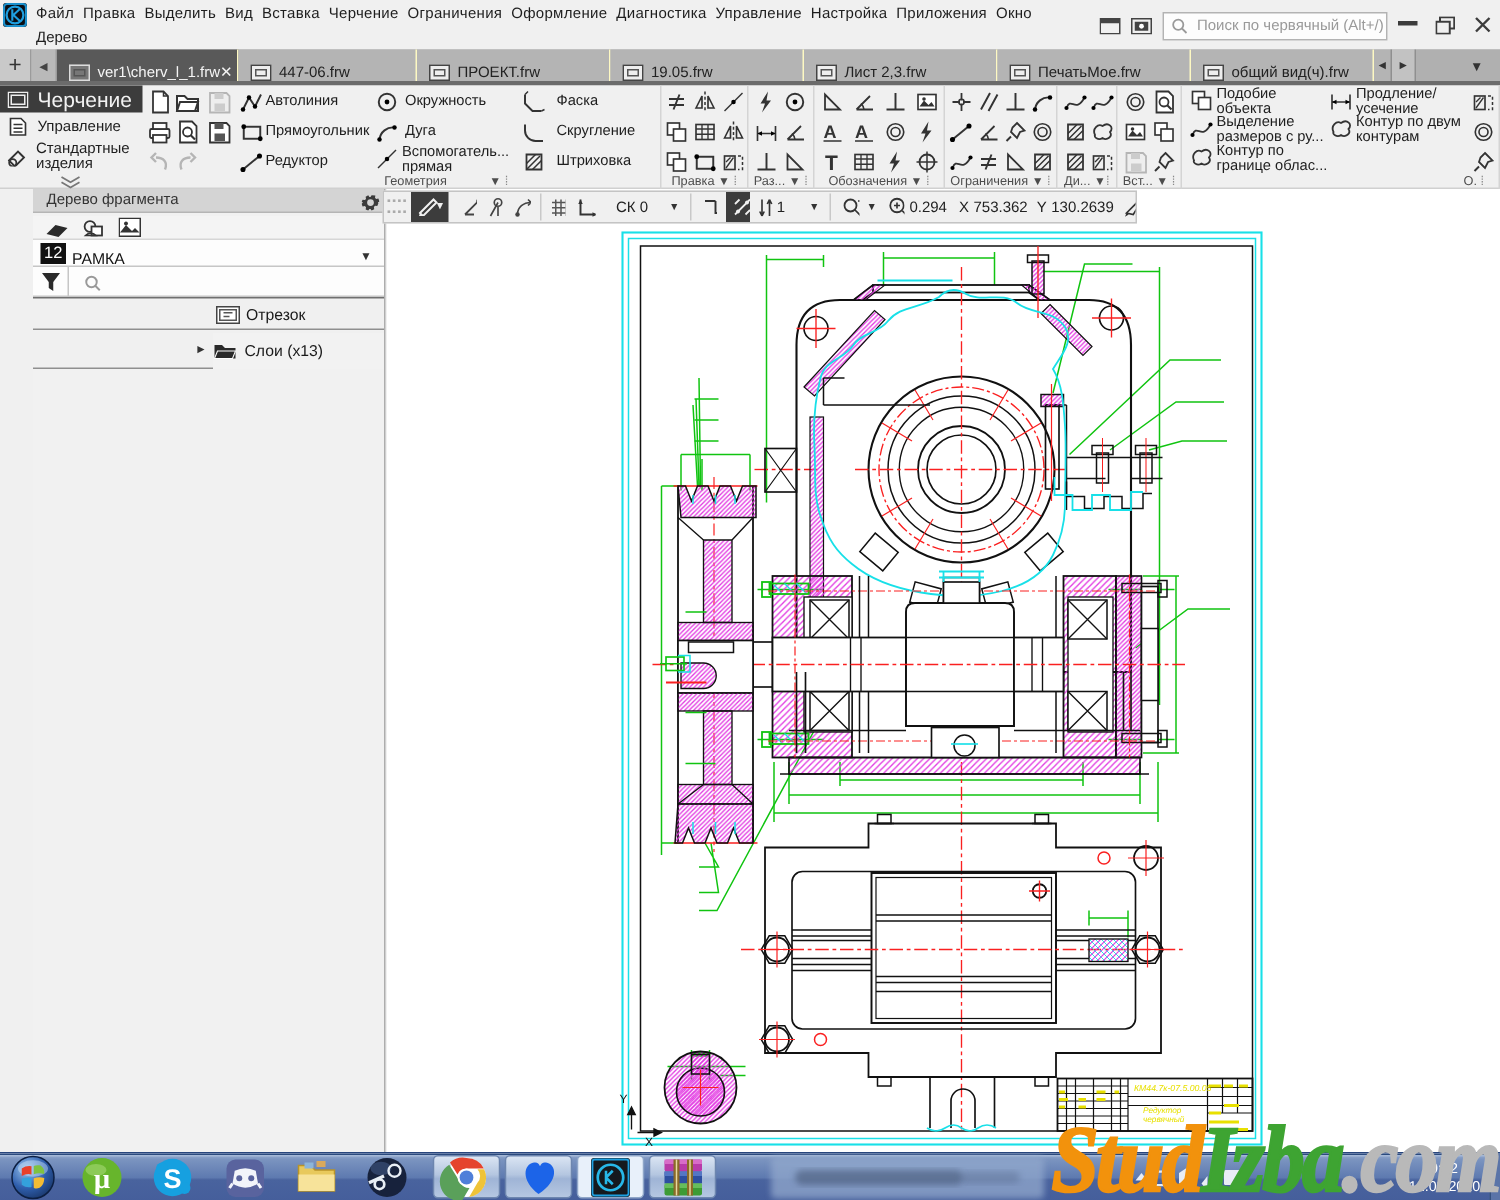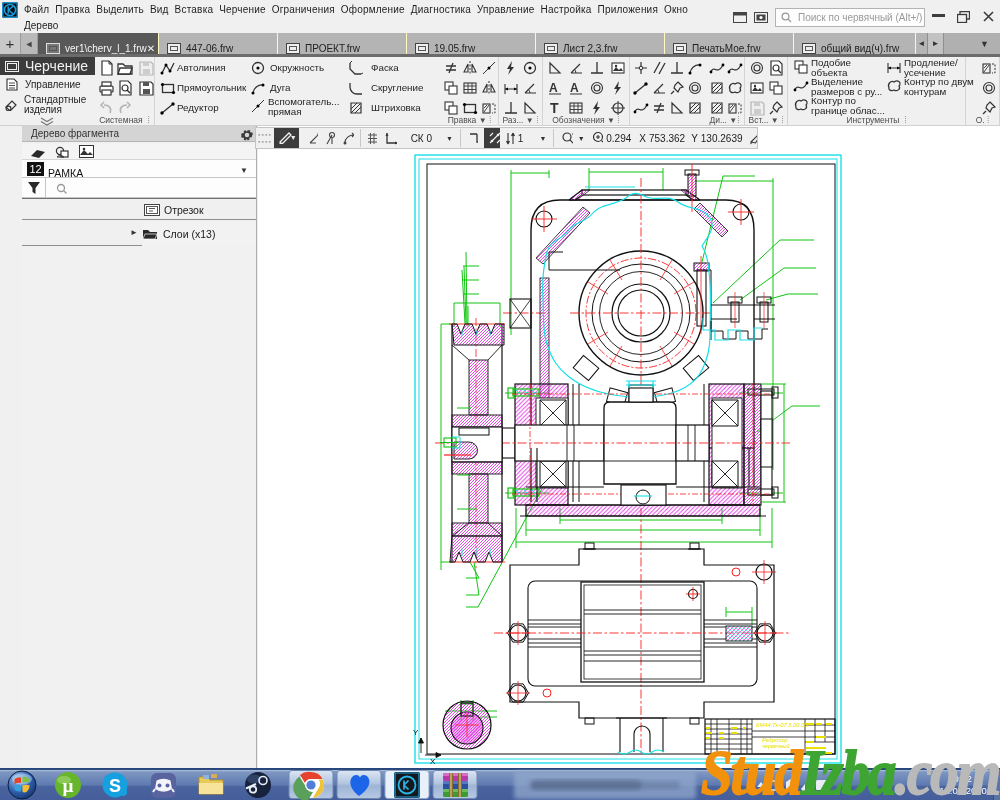--- a/index.html
+++ b/index.html
@@ -245,23 +245,20 @@
         <svg width="14" height="12" style="margin:0 5px 0 5px">
           <path d="M1 8l6-6 4 4-6 6z" fill="none" stroke="#333" stroke-width="1.2"></path>
           <circle cx="3.5" cy="9.5" r="2.4" fill="none" stroke="#333" stroke-width="1.2"></circle>
           <path d="M8 3l3 3" stroke="#333"></path>
         </svg>
         <span>Стандартные<br>изделия</span>
       </div>
     <svg class="abs" style="left:40px;top:60px" width="14" height="9">
         <path d="M1,1 L7,4.5 L13,1 M1,4.5 L7,8 L13,4.5" fill="none" stroke="#777" stroke-width="1.2"></path>
       </svg>
-    <div class="sec" style="left:95px;width:60px">
-        <div class="seclabel">Системная&nbsp;&nbsp;<span style="color:#888">⁞</span></div>
-      </div>
     <svg class="icg" style="left:98px;top:3px">
         <use href="#i-new"></use>
       </svg>
     <svg class="icg" style="left:117px;top:3px">
         <use href="#i-open"></use>
       </svg>
     <svg class="icg" style="left:138px;top:3px">
         <use href="#i-save"></use>
       </svg>
     <svg class="icg" style="left:98px;top:23px">
@@ -272,20 +269,23 @@
       </svg>
     <svg class="icg" style="left:138px;top:23px">
         <use href="#i-save2"></use>
       </svg>
     <svg class="icg" style="left:98px;top:43px">
         <use href="#i-undo"></use>
       </svg>
     <svg class="icg" style="left:117px;top:43px">
         <use href="#i-redo"></use>
       </svg>
+    <div class="sec" style="left:155px;width:286px">
+        <div class="seclabel">Геометрия&nbsp;&nbsp;&nbsp;&nbsp;&nbsp;&nbsp;&nbsp;&nbsp;&nbsp;&nbsp;&nbsp;&nbsp;<span style="font-size:8px">▼</span>&nbsp;<span style="color:#888">⁞</span></div>
+      </div>
     <svg class="icg" style="left:160px;top:3px">
         <use href="#i-auto"></use>
       </svg>
       <div class="abs tbtxt" style="left:177px;top:6px">Автолиния</div>
     <svg class="icg" style="left:160px;top:23px">
         <use href="#i-rect"></use>
       </svg>
       <div class="abs tbtxt" style="left:177px;top:26px">Прямоугольник</div>
     <svg class="icg" style="left:160px;top:43px">
         <use href="#i-seg"></use>
@@ -398,20 +398,23 @@
       </svg>
     <svg class="icg" style="left:568px;top:43px">
         <use href="#i-tbl"></use>
       </svg>
     <svg class="icg" style="left:589px;top:43px">
         <use href="#i-fl"></use>
       </svg>
     <svg class="icg" style="left:610px;top:43px">
         <use href="#i-tg"></use>
       </svg>
+    <div class="sec" style="left:630px;width:75px">
+        <div class="seclabel">Ограничения&nbsp;<span style="font-size:8px">▼</span>&nbsp;<span style="color:#888">⁞</span></div>
+      </div>
     <svg class="icg" style="left:633px;top:3px">
         <use href="#i-sn"></use>
       </svg>
     <svg class="icg" style="left:651px;top:3px">
         <use href="#i-par"></use>
       </svg>
     <svg class="icg" style="left:669px;top:3px">
         <use href="#i-perp"></use>
       </svg>
     <svg class="icg" style="left:687px;top:3px">
@@ -476,23 +479,20 @@
       </svg>
     <svg class="icg" style="left:768px;top:23px">
         <use href="#i-copy"></use>
       </svg>
     <svg class="icg" style="left:749px;top:43px">
         <use href="#i-save"></use>
       </svg>
     <svg class="icg" style="left:768px;top:43px">
         <use href="#i-pin"></use>
       </svg>
-    <div class="sec" style="left:788px;width:178px">
-        <div class="seclabel">Инструменты&nbsp;&nbsp;<span style="color:#888">⁞</span></div>
-      </div>
     <svg class="icg" style="left:793px;top:2px">
         <use href="#i-copy"></use>
       </svg>
       <div class="abs tbtxt" style="left:811px;top:1px">Подобие<br>объекта</div>
     <svg class="icg" style="left:793px;top:21px">
         <use href="#i-spl"></use>
       </svg>
       <div class="abs tbtxt" style="left:811px;top:20px">Выделение<br>размеров с ру...</div>
     <svg class="icg" style="left:793px;top:40px">
         <use href="#i-blob"></use>

